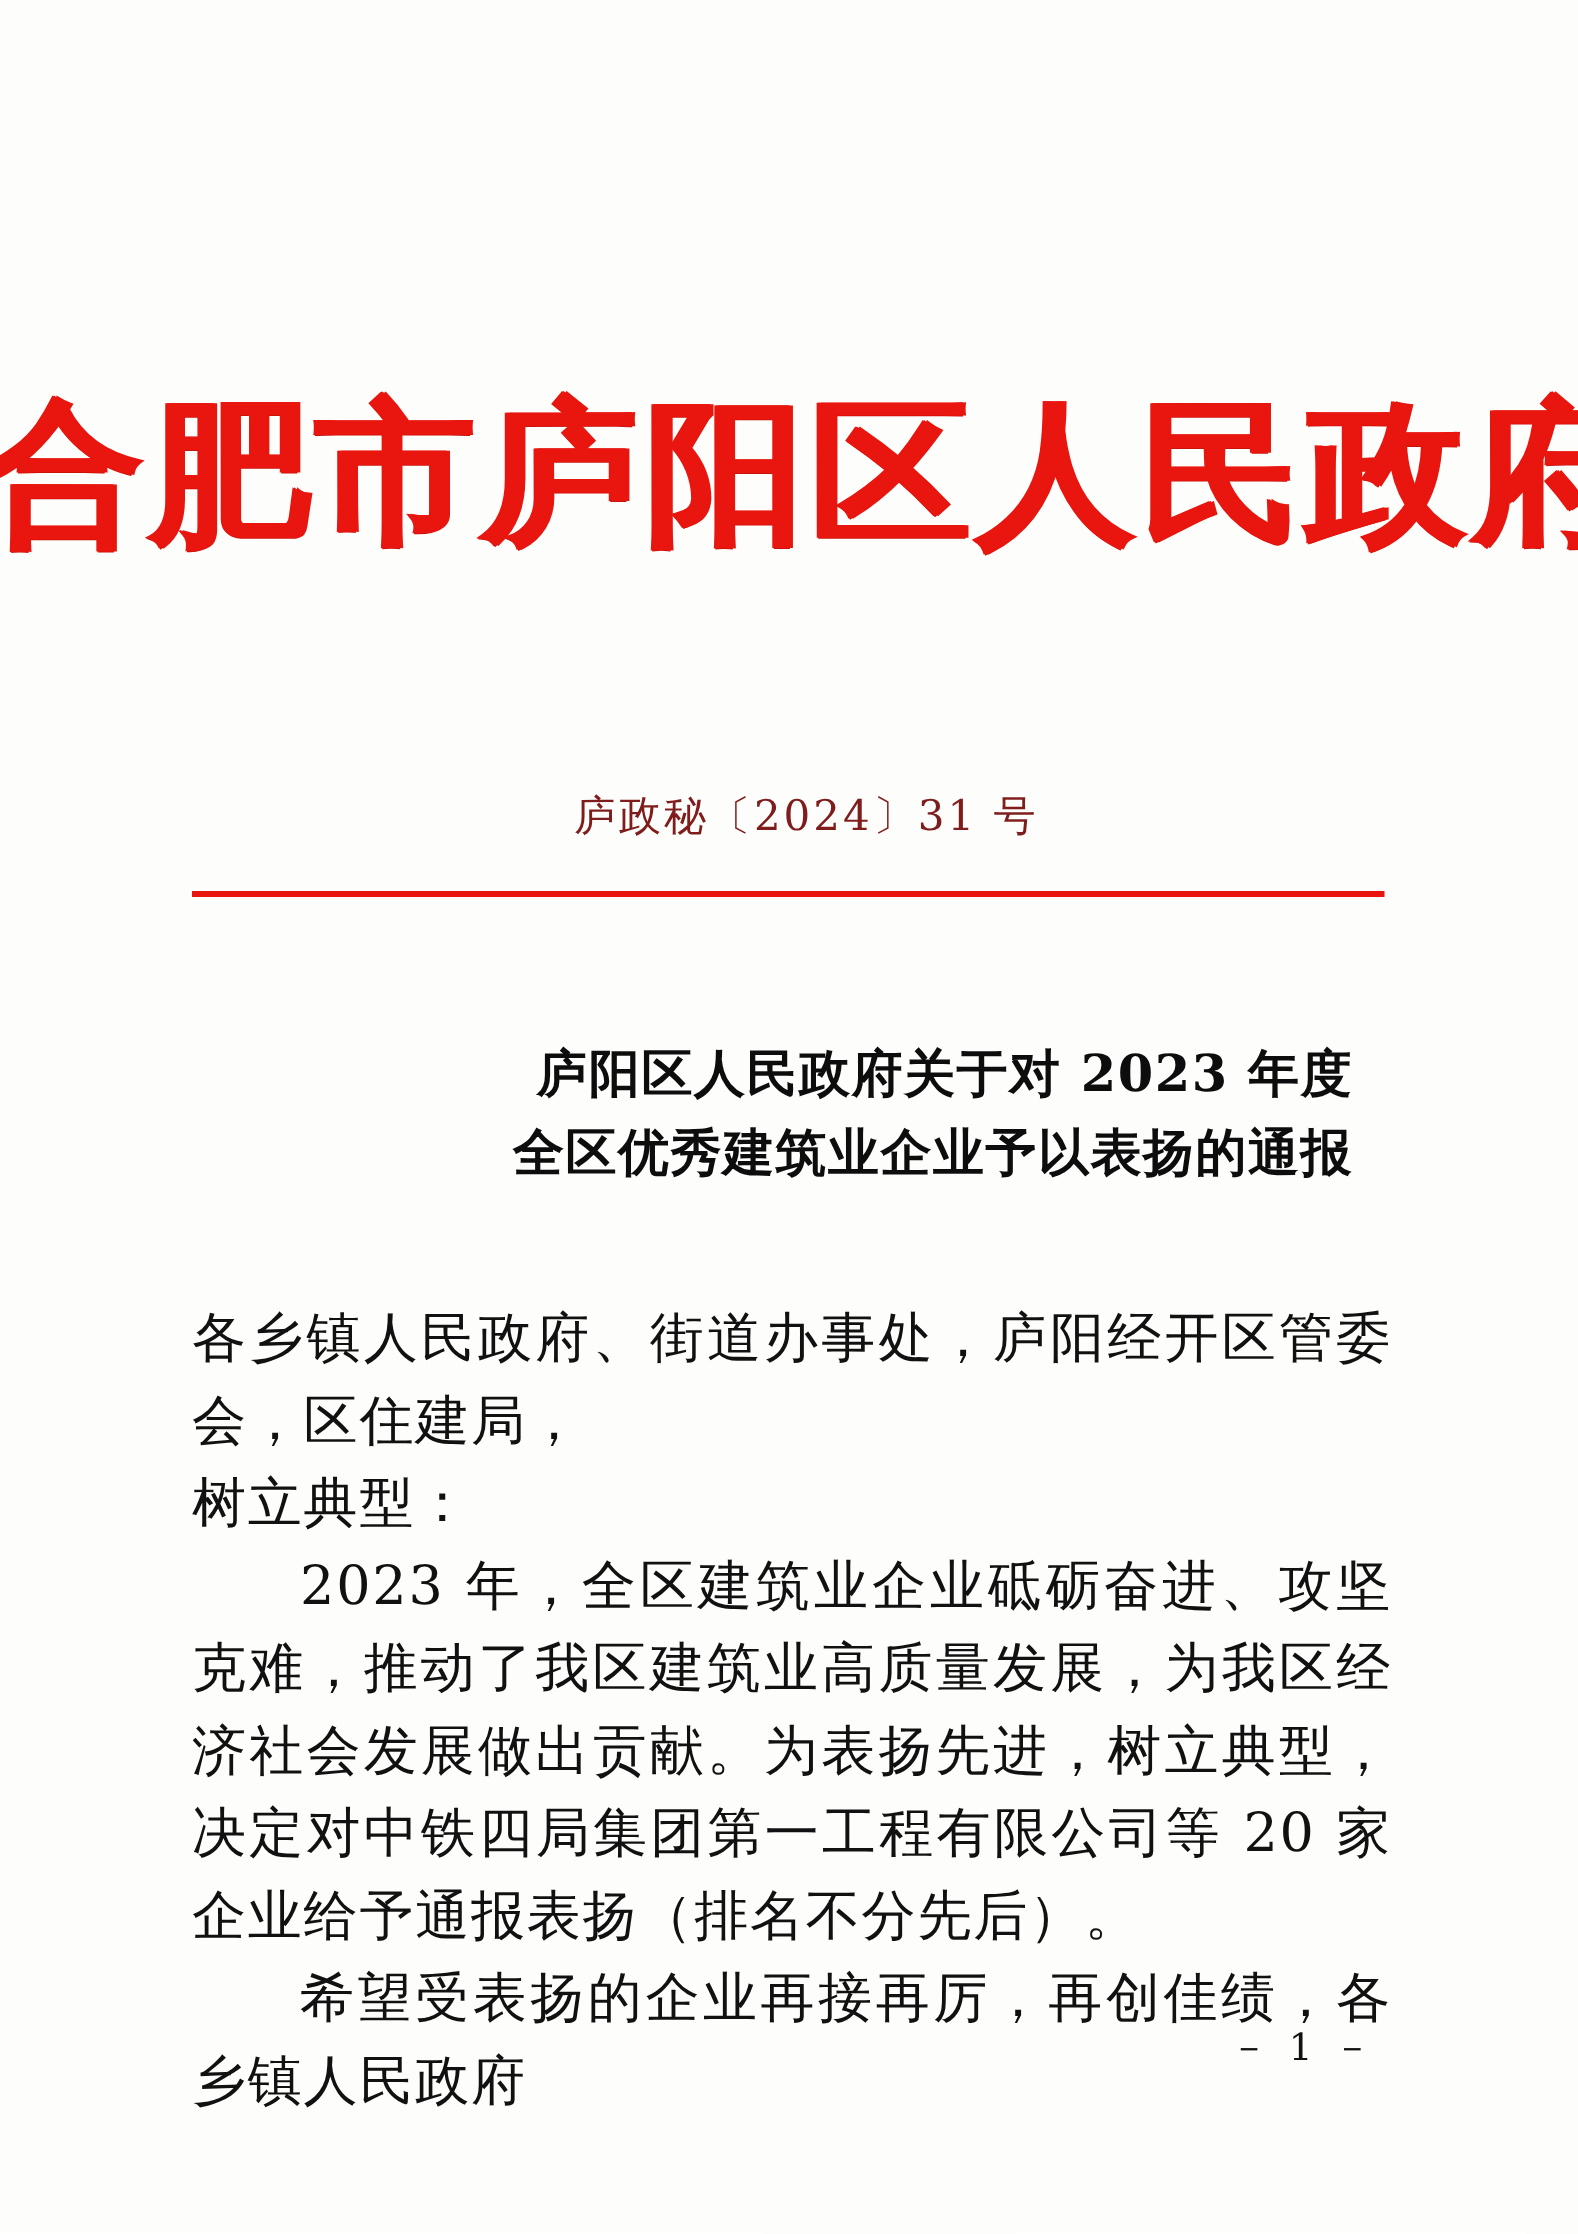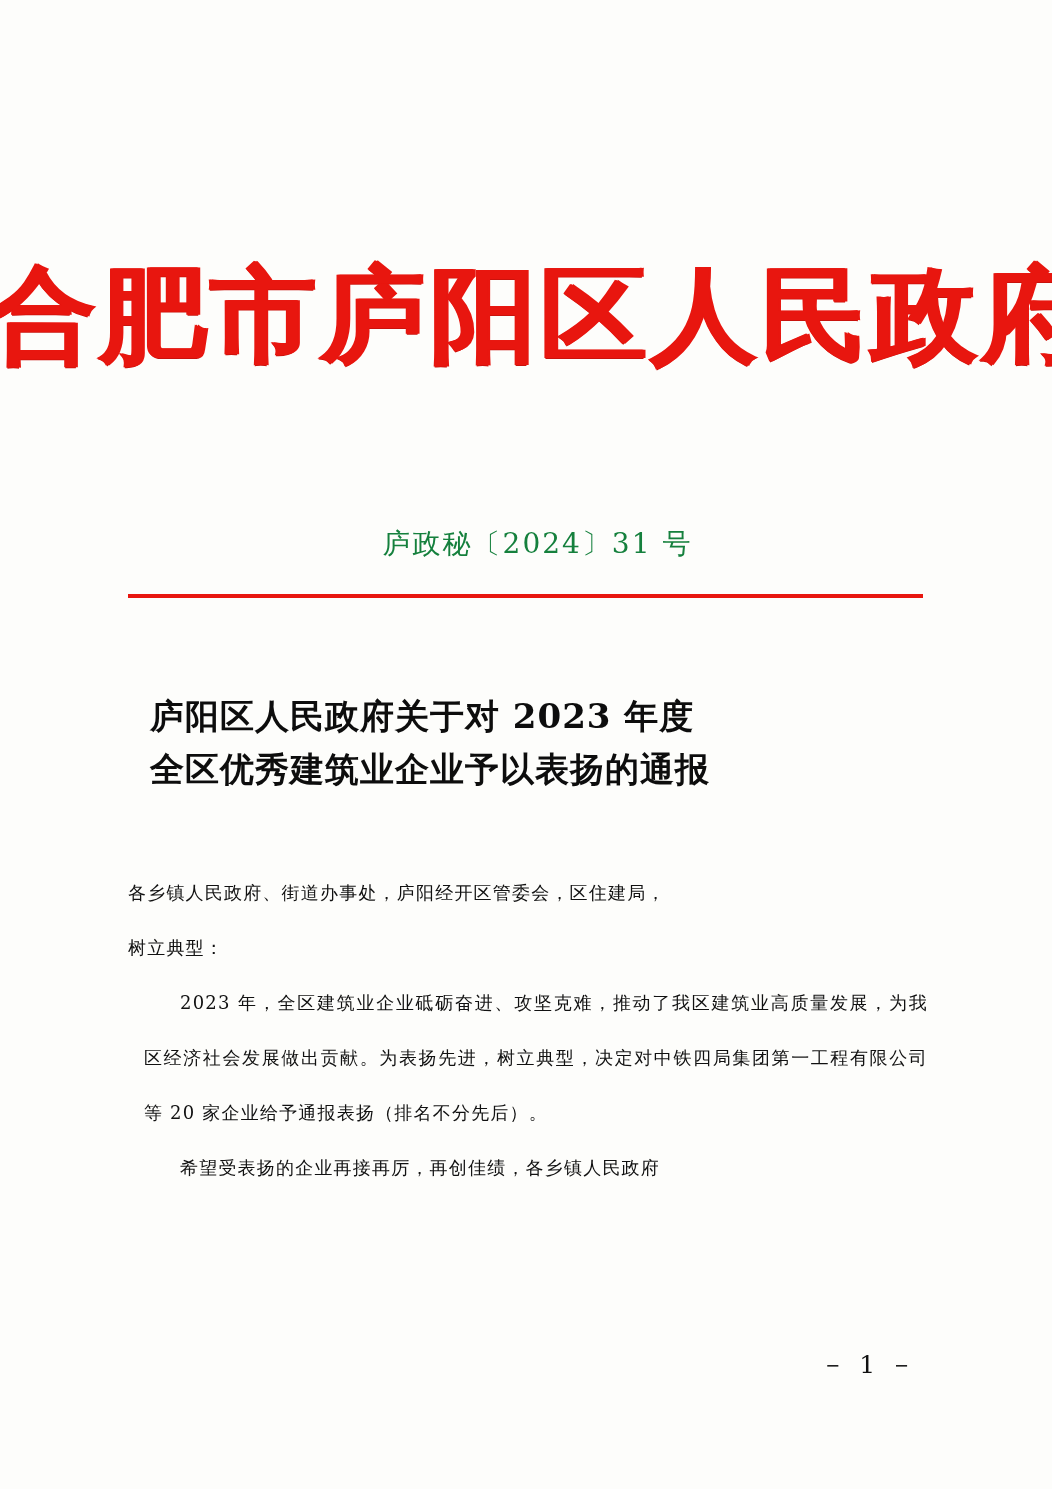--- a/index.html
+++ b/index.html
@@ -41,21 +41,21 @@
   }
 
   
   .doc-number {
     position: absolute;
     left: 0;
     right: 0;
     top: 525px;
     text-align: center;
     font-size: 28px;
-    color: #15803d;
+    color: #7f1d1d;
     letter-spacing: 2px;
     font-family: "DejaVu Serif", "Liberation Serif", serif;
     margin-left: 23px;
   }
 
   
   .red-rule {
     position: absolute;
     left: 128px;
     width: 795px;
@@ -63,50 +63,49 @@
     height: 4px;
     background: #e8160f;
   }
 
   
   .doc-title {
     position: absolute;
     left: 150px;
     width: 752px;
     top: 690px;
-    text-align: left;
+    text-align: right;
     font-size: 34px;
     font-weight: 700;
     line-height: 1.55;
     color: #0d0d0d;
     letter-spacing: 1px;
   }
   .doc-title .line {
     display: block;
     white-space: nowrap;
   }
 
   
   .body-copy {
     position: absolute;
     left: 128px;
     width: 800px;
     top: 865px;
-    font-size: 18px;
+    font-size: 36px;
     line-height: 55px;
     color: #111111;
     letter-spacing: 1.2px;
     text-align: justify;
   }
   .body-copy p {
     margin: 0 0 0 0;
   }
   .body-copy p.indent {
     text-indent: 2em;
-    margin-left: 16px;
   }
 
   
   .page-number {
     position: absolute;
     right: 135px;
     top: 1348px;
     font-size: 25px;
     color: #111111;
     letter-spacing: 3px;

